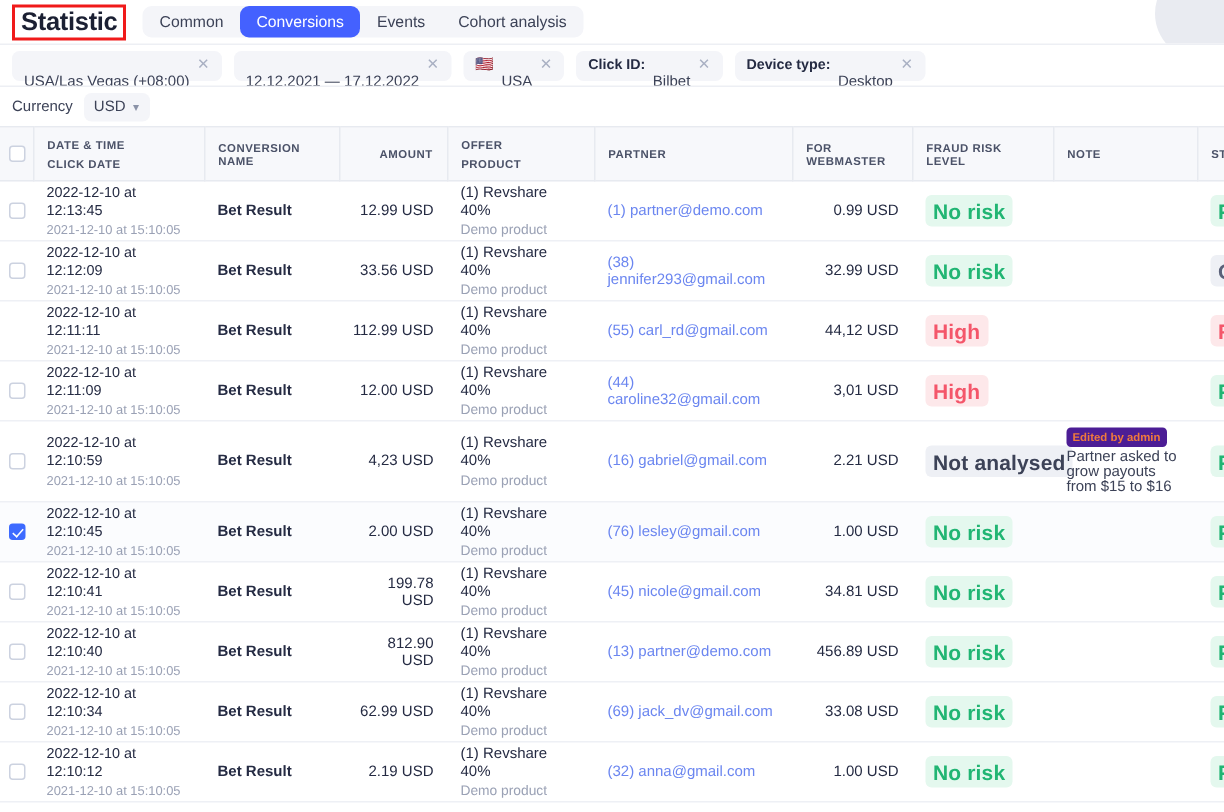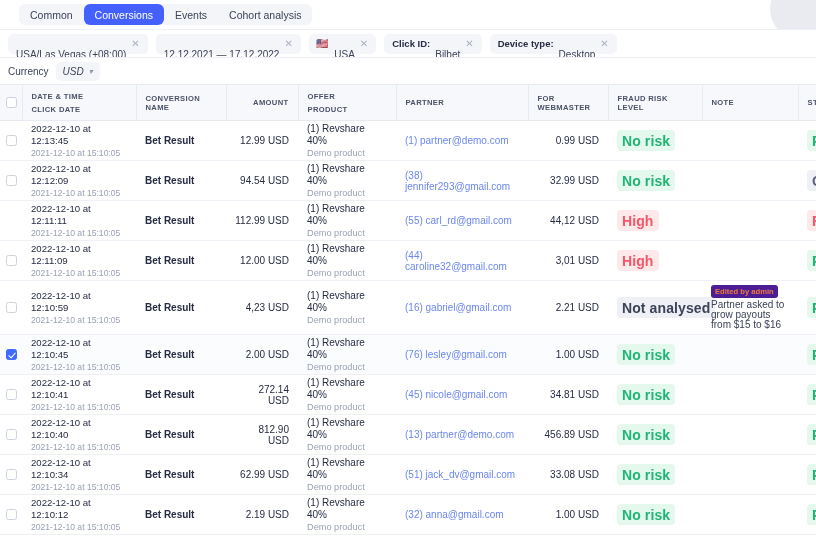--- a/index.html
+++ b/index.html
@@ -83,21 +83,21 @@
     height: 26px;
     display: flex; align-items: center;
     padding-left: 8px; gap: 7px;
     background: #fff;
   }
   .cur-label { font-size: 10px; color: #3c4257; }
   .cur-select {
     display: flex; align-items: center; gap: 5px;
     background: #f4f5f9; border-radius: 5px;
     height: 19px; padding: 0 7px;
-    font-size: 10px; color: #3c4257; cursor: pointer; font-style: italic;
+    font-size: 10px; color: #3c4257; cursor: pointer;
   }
   .cur-select .caret { color: #8b93a8; font-size: 8px; }
 
   
   .table { width: 816px; border-collapse: collapse; table-layout: fixed; }
   .table thead th {
     background: #f7f8fb;
     border-top: 1px solid #e7eaf0;
     border-bottom: 1px solid #e7eaf0;
     border-right: 1px solid #e7eaf0;
@@ -183,20 +183,21 @@
   }
   .note-text { font-size: 10px; color: #3c4257; line-height: 10px; }
   .note-wrap { padding: 4px 0; }
 </style>
 </head>
 <body>
 
 <div class="app">
 
   <div class="topbar">
+    <div class="page-title">Statistic</div>
     <div class="tabs" id="tab-bar">
         <div class="tab">Common</div>
         <div class="tab active">Conversions</div>
         <div class="tab">Events</div>
         <div class="tab">Cohort analysis</div>
       </div>
     <div class="corner-blob"></div>
   </div>
 
   <div class="filterbar" id="filter-bar">
@@ -291,21 +292,21 @@
         </tr>
         <tr>
           <td class="cb-cell">
             <span class="cb"></span>
           </td>
           <td>
             <div class="dt-main">2022-12-10 at 12:12:09</div>
             <div class="dt-sub">2021-12-10 at 15:10:05</div>
           </td>
           <td><span class="conv-name">Bet Result</span></td>
-          <td class="amount">94.54 USD</td>
+          <td class="amount">33.56 USD</td>
           <td>
             <div class="offer-main">(1) Revshare 40%</div>
             <div class="offer-sub">Demo product</div>
           </td>
           <td><span class="partner-link">(38) jennifer293@gmail.com</span></td>
           <td class="webmaster">32.99 USD</td>
           <td><span class="badge b-norisk">No risk</span></td>
           <td></td>
           <td><span class="badge b-onhold">On hold</span></td>
         </tr>
@@ -393,21 +394,21 @@
         </tr>
         <tr>
           <td class="cb-cell">
             <span class="cb"></span>
           </td>
           <td>
             <div class="dt-main">2022-12-10 at 12:10:41</div>
             <div class="dt-sub">2021-12-10 at 15:10:05</div>
           </td>
           <td><span class="conv-name">Bet Result</span></td>
-          <td class="amount">272.14 USD</td>
+          <td class="amount">199.78 USD</td>
           <td>
             <div class="offer-main">(1) Revshare 40%</div>
             <div class="offer-sub">Demo product</div>
           </td>
           <td><span class="partner-link">(45) nicole@gmail.com</span></td>
           <td class="webmaster">34.81 USD</td>
           <td><span class="badge b-norisk">No risk</span></td>
           <td></td>
           <td><span class="badge b-paid">Paid</span></td>
         </tr>
@@ -438,21 +439,21 @@
           <td>
             <div class="dt-main">2022-12-10 at 12:10:34</div>
             <div class="dt-sub">2021-12-10 at 15:10:05</div>
           </td>
           <td><span class="conv-name">Bet Result</span></td>
           <td class="amount">62.99 USD</td>
           <td>
             <div class="offer-main">(1) Revshare 40%</div>
             <div class="offer-sub">Demo product</div>
           </td>
-          <td><span class="partner-link">(51) jack_dv@gmail.com</span></td>
+          <td><span class="partner-link">(69) jack_dv@gmail.com</span></td>
           <td class="webmaster">33.08 USD</td>
           <td><span class="badge b-norisk">No risk</span></td>
           <td></td>
           <td><span class="badge b-paid">Paid</span></td>
         </tr>
         <tr>
           <td class="cb-cell">
             <span class="cb"></span>
           </td>
           <td>

